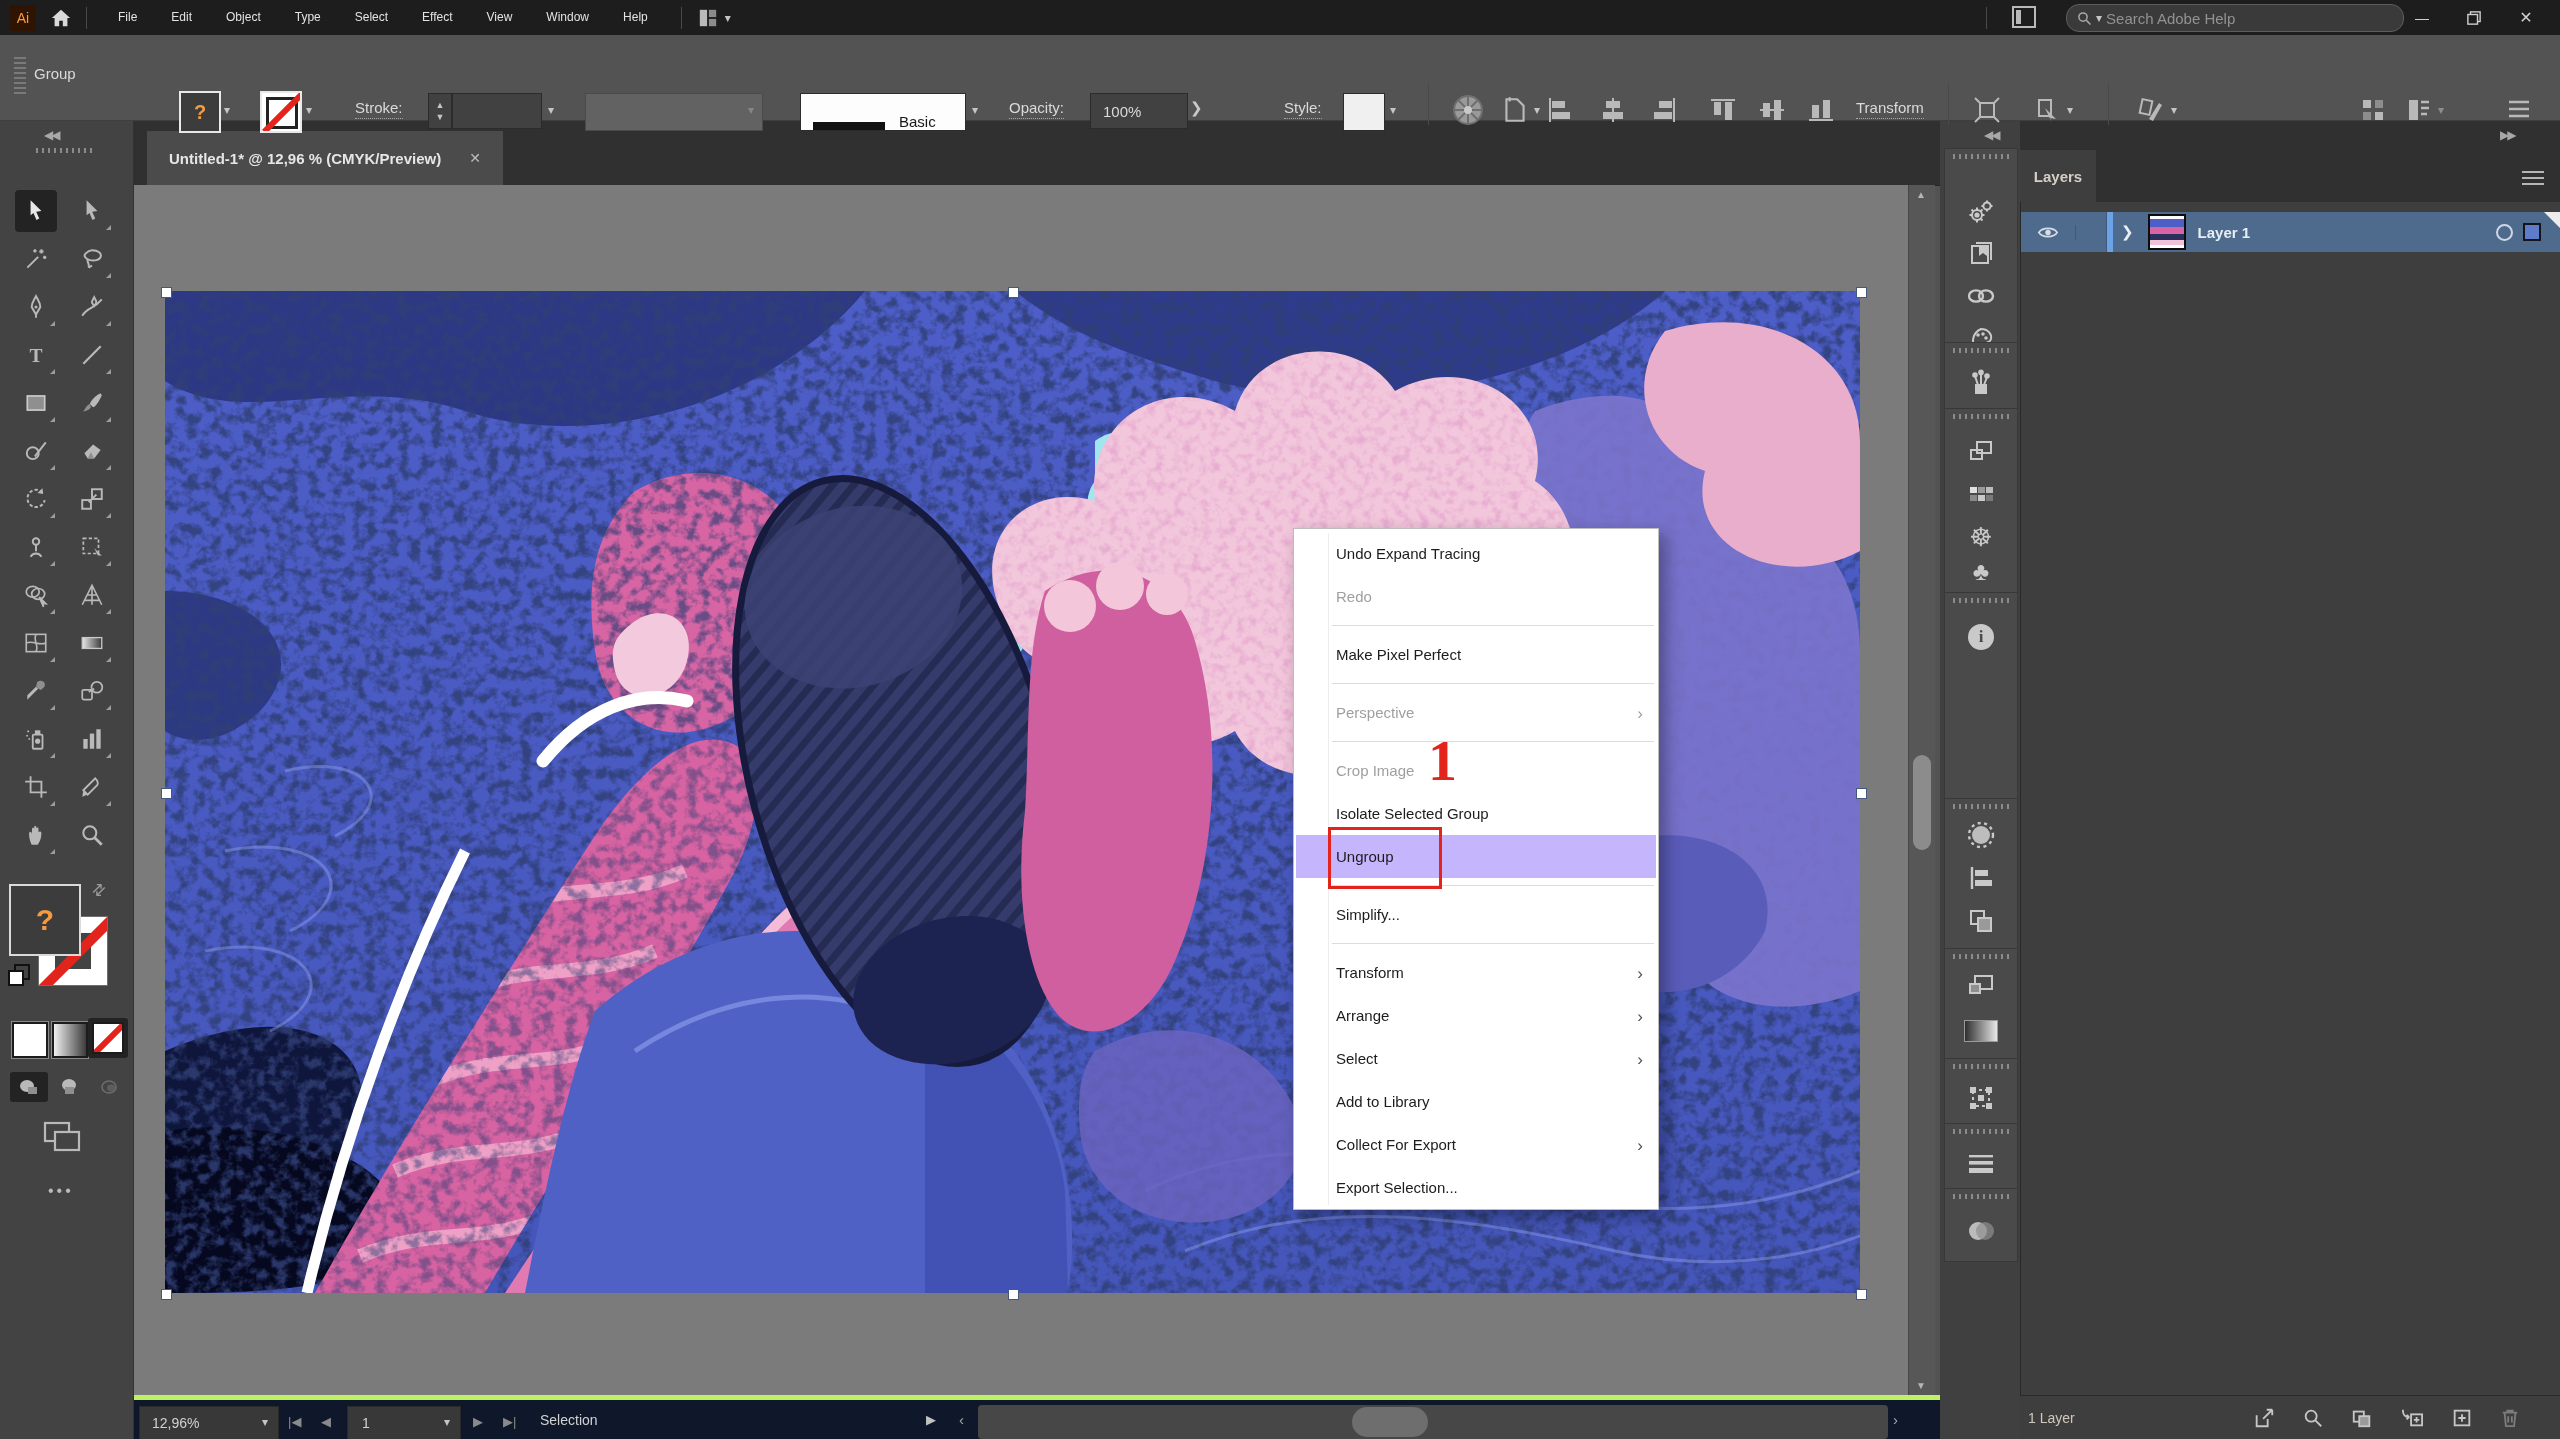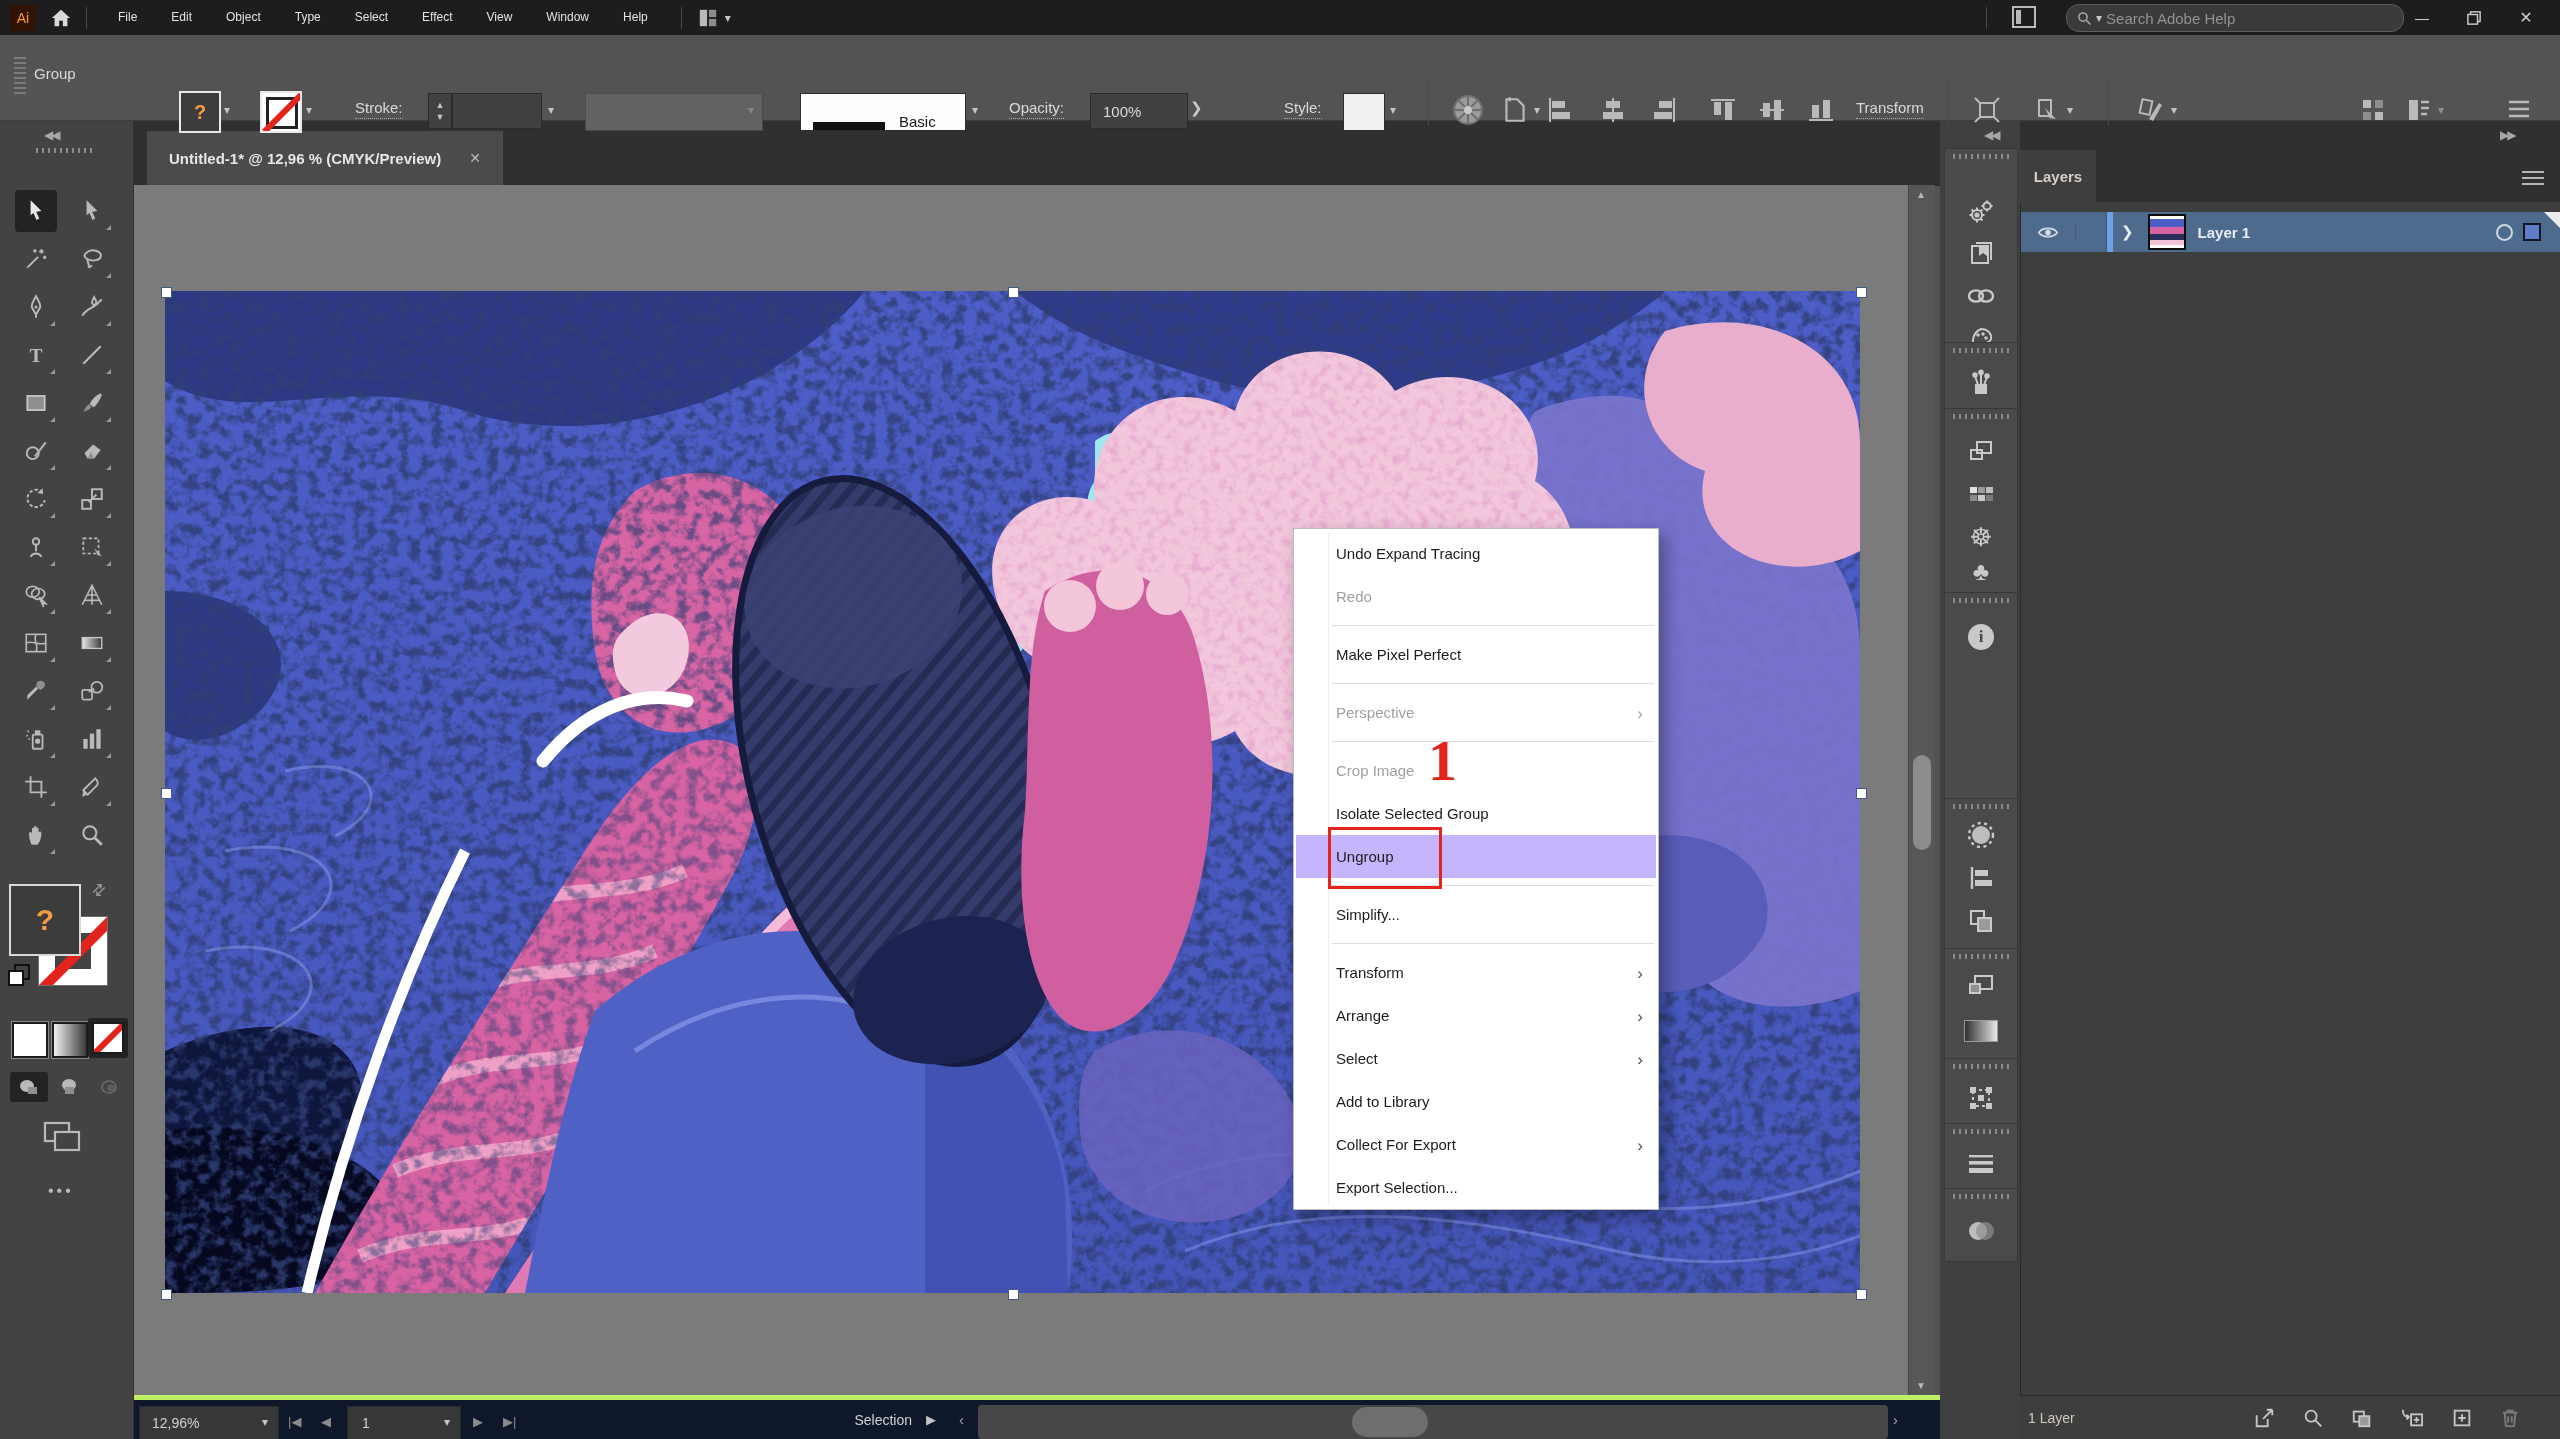--- a/index.html
+++ b/index.html
@@ -592,21 +592,21 @@
     <span class="abs chev" style="right:10px;top:8px">▾</span>
   </div>
   <div class="abs navb" style="left:155px;top:14px">|◀</div>
   <div class="abs navb" style="left:188px;top:14px">◀</div>
   <div class="abs sb-box" style="left:214px;top:6px;width:112px">
     <span class="sb-txt" style="padding-left:14px">1</span>
     <span class="abs chev" style="right:10px;top:8px">▾</span>
   </div>
   <div class="abs navb" style="left:340px;top:14px">▶</div>
   <div class="abs navb" style="left:370px;top:14px">▶|</div>
-  <div class="abs sb-txt" style="left:407px;top:12px;width:372px;text-align:right">Selection</div>
+  <div class="abs sb-txt" style="left:407px;top:12px;width:372px;text-align:left">Selection</div>
   <div class="abs" style="left:793px;top:12px;color:#c2c2c2;font-size:13px">▶</div>
   <div class="abs" style="left:826px;top:11px;color:#a8a8a8;font-size:15px">‹</div>
   <div class="abs" style="left:845px;top:5px;width:910px;height:34px;background:#474747;border-radius:4px">
     <div class="abs" style="left:374px;top:2px;width:76px;height:30px;background:#6e6e6e;border-radius:15px"></div>
   </div>
   <div class="abs" style="left:1760px;top:11px;color:#a8a8a8;font-size:15px">›</div>
 </div>
 
 <div id="dockstrip" class="abs">
   <div class="abs" style="left:44px;top:8px;color:#a8a8a8;font-size:12px;letter-spacing:-2px">◀◀</div>

